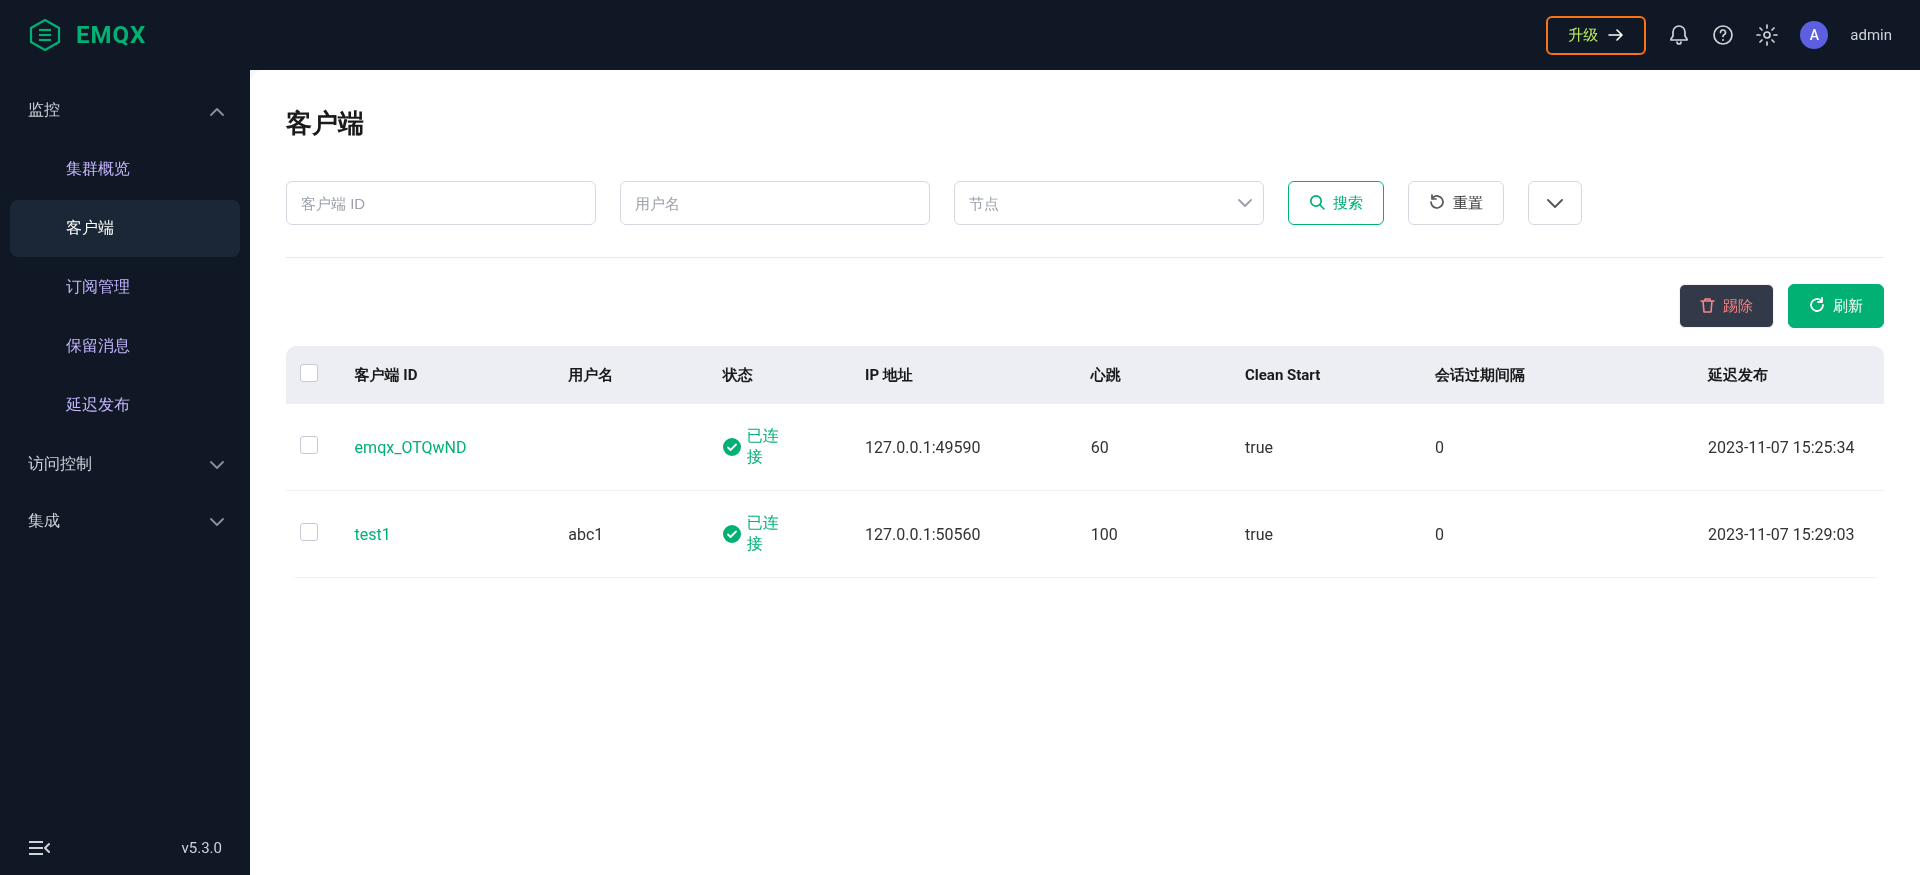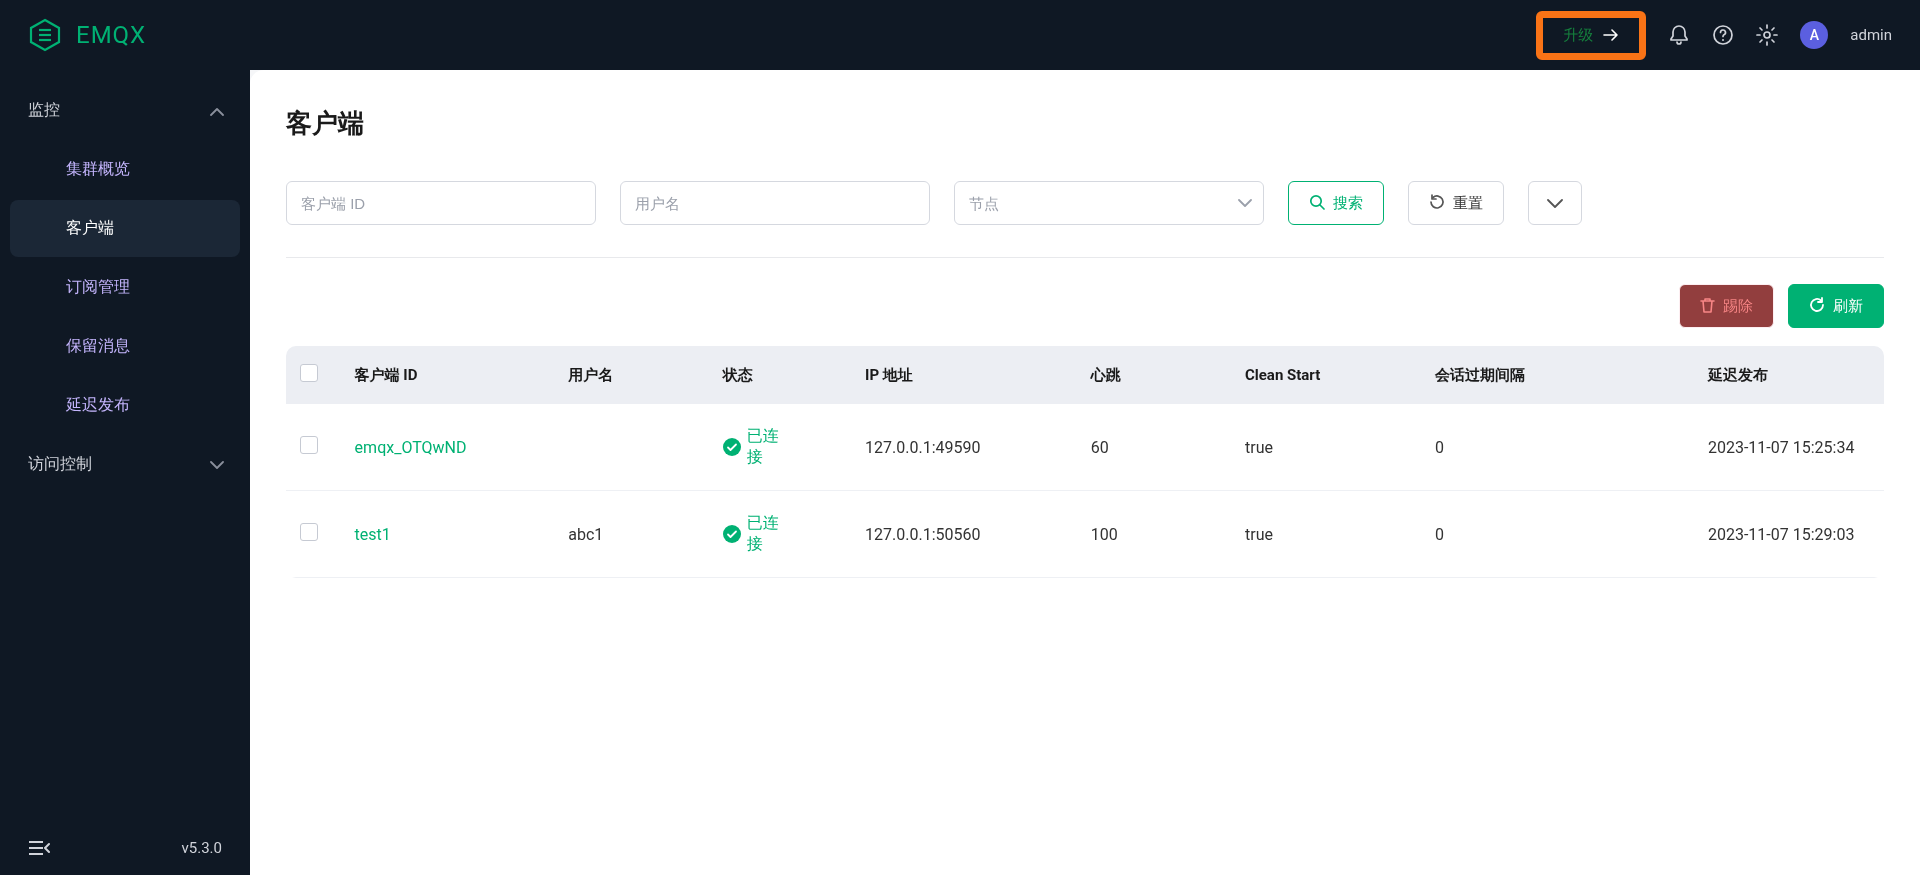--- a/index.html
+++ b/index.html
@@ -26,30 +26,30 @@
     padding: 0 28px;
     flex-shrink: 0;
   }
   .logo-wrap { display: flex; align-items: center; gap: 14px; }
   .logo-hex {
     width: 34px; height: 34px;
     display: flex; align-items: center; justify-content: center;
   }
   .logo-text {
     color: #00b173;
-    font-weight: 400;
+    font-weight: 700;
     font-size: 24px;
     letter-spacing: 1px;
   }
   .header-spacer { flex: 1; }
   .header-right { display: flex; align-items: center; gap: 22px; }
   .upgrade-btn {
-    border: 7px solid #f97316;
+    border: 2px solid #f97316;
     background: transparent;
-    color: #15803d;
+    color: #bef264;
     padding: 8px 20px;
     border-radius: 6px;
     display: flex;
     align-items: center;
     gap: 10px;
     font-size: 15px;
     cursor: pointer;
   }
   .header-icon {
     width: 22px; height: 22px;
@@ -182,21 +182,21 @@
 
   
   .actions-row {
     display: flex;
     justify-content: flex-end;
     gap: 14px;
     padding: 26px 0 18px 0;
   }
   .btn-kick {
     color: #f87171;
-    background: #7f1d1d;
+    background: #0f172a;
     border-color: #fdecef;
     opacity: 0.85;
   }
   .btn-refresh {
     background: #00b173;
     border-color: #00b173;
     color: #fff;
   }
 
   
@@ -323,20 +323,28 @@
 
         <div class="nav-group-header">
           <span>访问控制</span>
           <span class="chevron">
             <svg width="14" height="9" viewBox="0 0 14 9">
                 <path d="M1 1l6 6 6-6" stroke="#8a8f9c" stroke-width="1.8" fill="none" stroke-linecap="round" stroke-linejoin="round"></path>
               </svg>
           </span>
         </div>
 
+        <div class="nav-group-header">
+          <span>集成</span>
+          <span class="chevron">
+            <svg width="14" height="9" viewBox="0 0 14 9">
+                <path d="M1 1l6 6 6-6" stroke="#8a8f9c" stroke-width="1.8" fill="none" stroke-linecap="round" stroke-linejoin="round"></path>
+              </svg>
+          </span>
+        </div>
 
       </div>
       <div class="sidebar-footer">
         <span class="collapse-icon">
           <svg width="22" height="18" viewBox="0 0 22 18">
             <line x1="1" y1="3" x2="15" y2="3" stroke="#d0d3da" stroke-width="2"></line>
             <line x1="1" y1="9" x2="15" y2="9" stroke="#d0d3da" stroke-width="2"></line>
             <line x1="1" y1="15" x2="15" y2="15" stroke="#d0d3da" stroke-width="2"></line>
             <path d="M21 5l-4 4 4 4" stroke="#d0d3da" stroke-width="2" fill="none" stroke-linecap="round" stroke-linejoin="round"></path>
           </svg>

